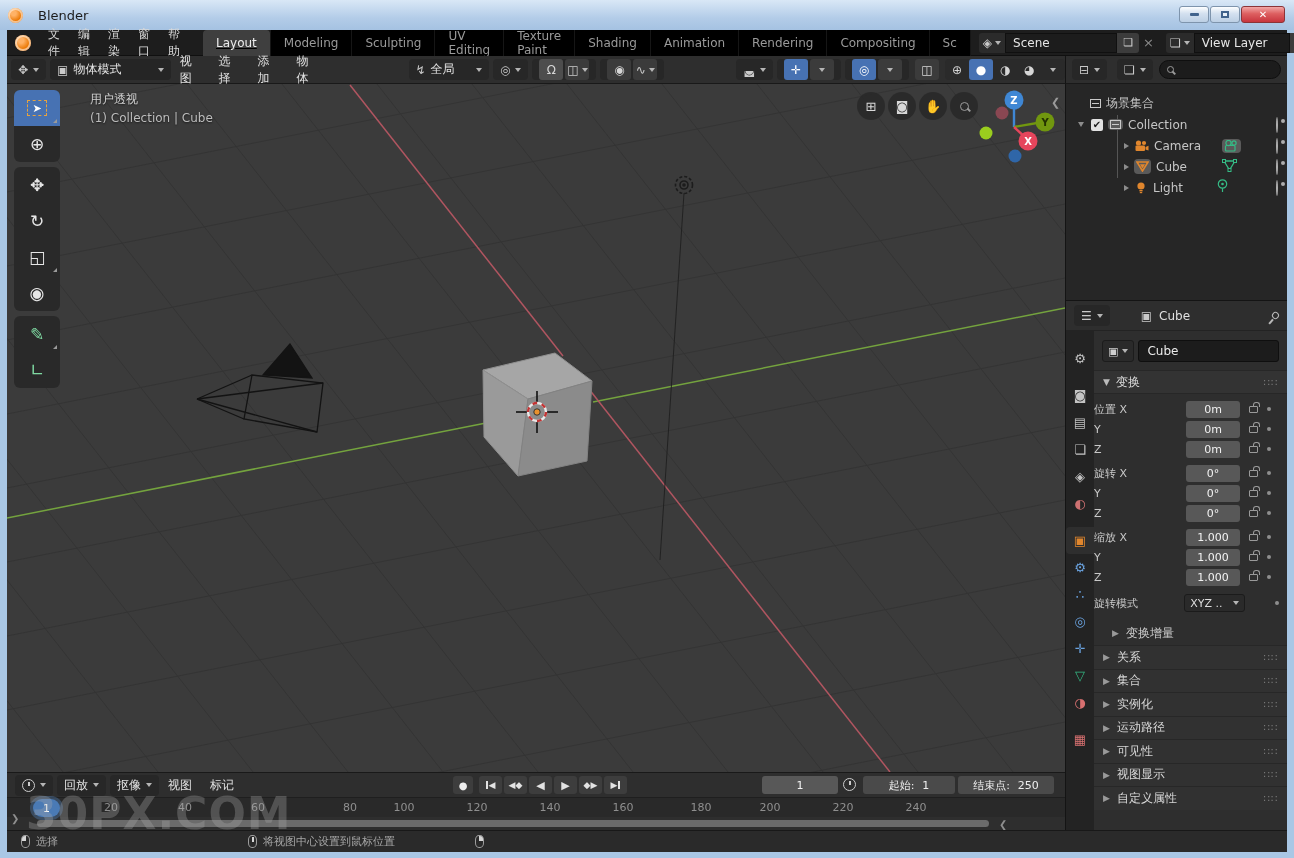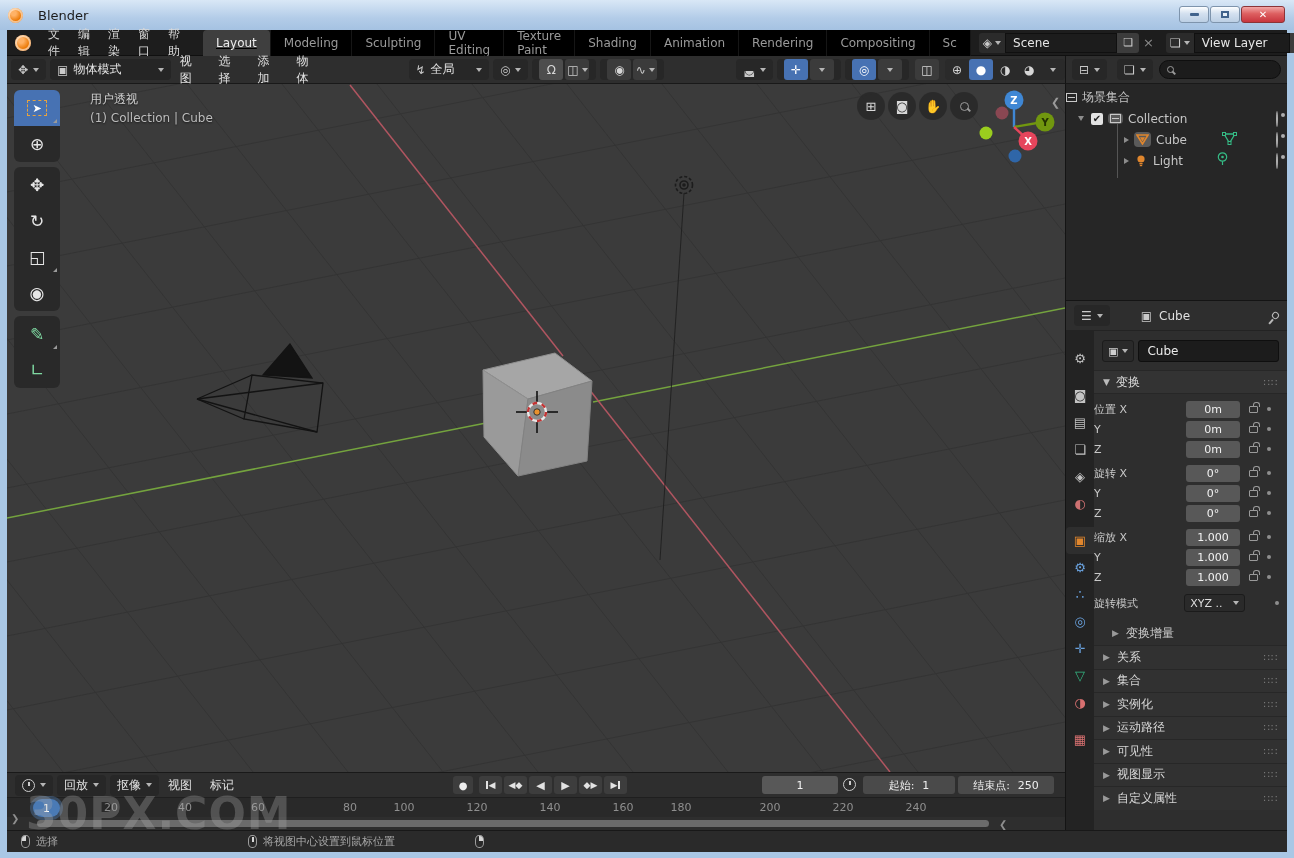--- a/index.html
+++ b/index.html
@@ -420,31 +420,49 @@
         <circle cx="88" cy="33" r="9.5" fill="#71970f"></circle>
         <circle cx="71" cy="52" r="9.5" fill="#e6455c"></circle>
         <text x="57" y="15" text-anchor="middle" font-size="10" font-weight="bold" fill="#fff">Z</text>
         <text x="88" y="37" text-anchor="middle" font-size="10" font-weight="bold" fill="#243200">Y</text>
         <text x="71" y="56" text-anchor="middle" font-size="10" font-weight="bold" fill="#fff">X</text>
       </svg>
     </div>
 
     <div id="outliner" class="abs">
       <div class="treeline"></div>
-      <div class="ol-row" style="margin-top:3px;">
+      <div class="ol-row" style="padding-left:24px;margin-top:9px;">
         <span class="boxicon"></span>
         <span>场景集合</span>
       </div>
       <div class="ol-row" style="padding-left:25px;">
         <span class="tri-d" style="position:absolute;left:12px;"></span>
         <span class="chk">✔</span>
         <span class="badge">
             <span class="boxicon"></span>
           </span>
         <span>Collection</span>
+        <span class="ol-eye"><span class="eye"></span></span>
+      </div>
+      <div class="ol-row" style="padding-left:58px;">
+        <span class="tri-r"></span>
+        <svg width="15" height="12" viewBox="0 0 15 12">
+            <circle cx="4.5" cy="3" r="2.6" fill="#e0862d"></circle>
+            <circle cx="10" cy="3" r="2.1" fill="#e0862d"></circle>
+            <rect x="1.5" y="5.5" width="9.5" height="5.5" rx="1" fill="#e0862d"></rect>
+            <polygon points="11.5,7 14.5,5.8 14.5,10.5 11.5,9.5" fill="#e0862d"></polygon>
+          </svg>
+        <span>Camera</span>
+        <span class="badge" style="margin-left:16px;">
+            <svg width="15" height="12" viewBox="0 0 15 12">
+              <circle cx="4.5" cy="3" r="2.6" fill="none" stroke="#35bb85" stroke-width="1.2"></circle>
+              <circle cx="10" cy="3" r="2.1" fill="none" stroke="#35bb85" stroke-width="1.2"></circle>
+              <rect x="1.5" y="5.5" width="9.5" height="5.5" rx="1" fill="none" stroke="#35bb85" stroke-width="1.2"></rect>
+            </svg>
+          </span>
         <span class="ol-eye"><span class="eye"></span></span>
       </div>
       <div class="ol-row" style="padding-left:58px;">
         <span class="tri-r"></span>
         <span class="badge" style="width:17px;height:15px;">
             <svg width="13" height="11" viewBox="0 0 13 11">
               <polygon points="1,1 12,1 6.5,10" fill="none" stroke="#e0862d" stroke-width="1.6"></polygon>
               <polygon points="4,3.2 9,3.2 6.5,7.4" fill="#e0862d"></polygon>
             </svg>
           </span>
@@ -662,21 +680,21 @@
       </div>
       <div id="tl-ruler">
         <span class="tick" style="left:104px;">20</span>
         <span class="tick" style="left:178px;">40</span>
         <span class="tick" style="left:251px;">60</span>
         <span class="tick" style="left:324px;margin-left:19px;">80</span>
         <span class="tick" style="left:397px;">100</span>
         <span class="tick" style="left:470px;">120</span>
         <span class="tick" style="left:543px;">140</span>
         <span class="tick" style="left:616px;">160</span>
-        <span class="tick" style="left:674px;">180</span>
+        <span class="tick" style="left:694px;">180</span>
         <span class="tick" style="left:763px;">200</span>
         <span class="tick" style="left:836px;">220</span>
         <span class="tick" style="left:909px;">240</span>
         <span id="cur-frame">1</span>
       </div>
       <span class="tl-collapse" style="left:4px;top:40px;">❯</span>
       <div id="tl-scroll"></div>
       <span class="tl-collapse" style="left:992px;top:46px;">❮</span>
     </div>
 

